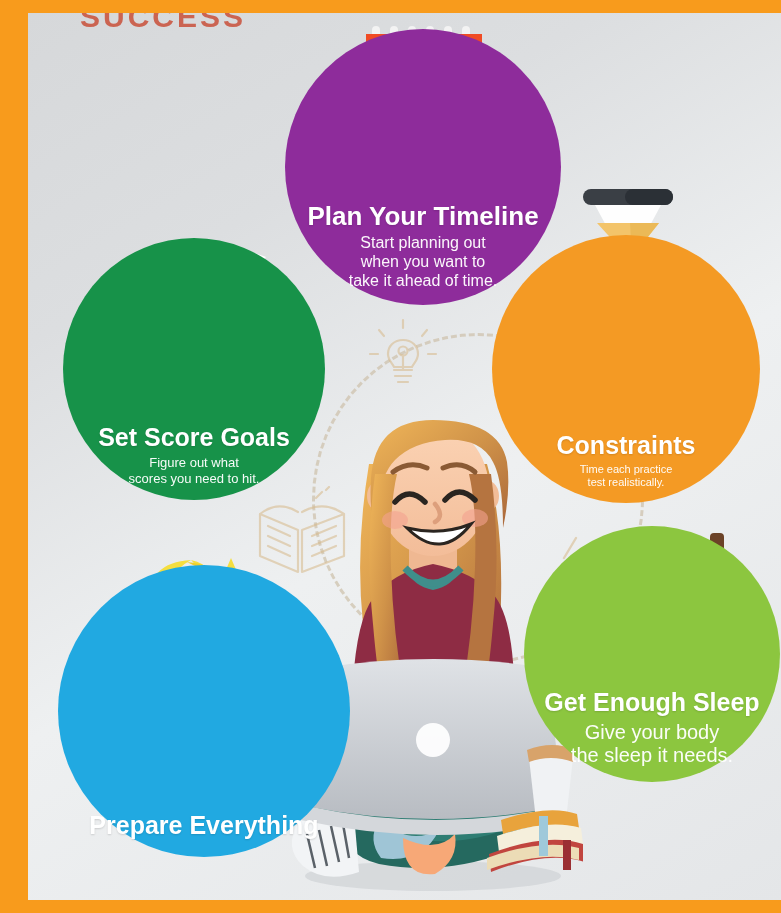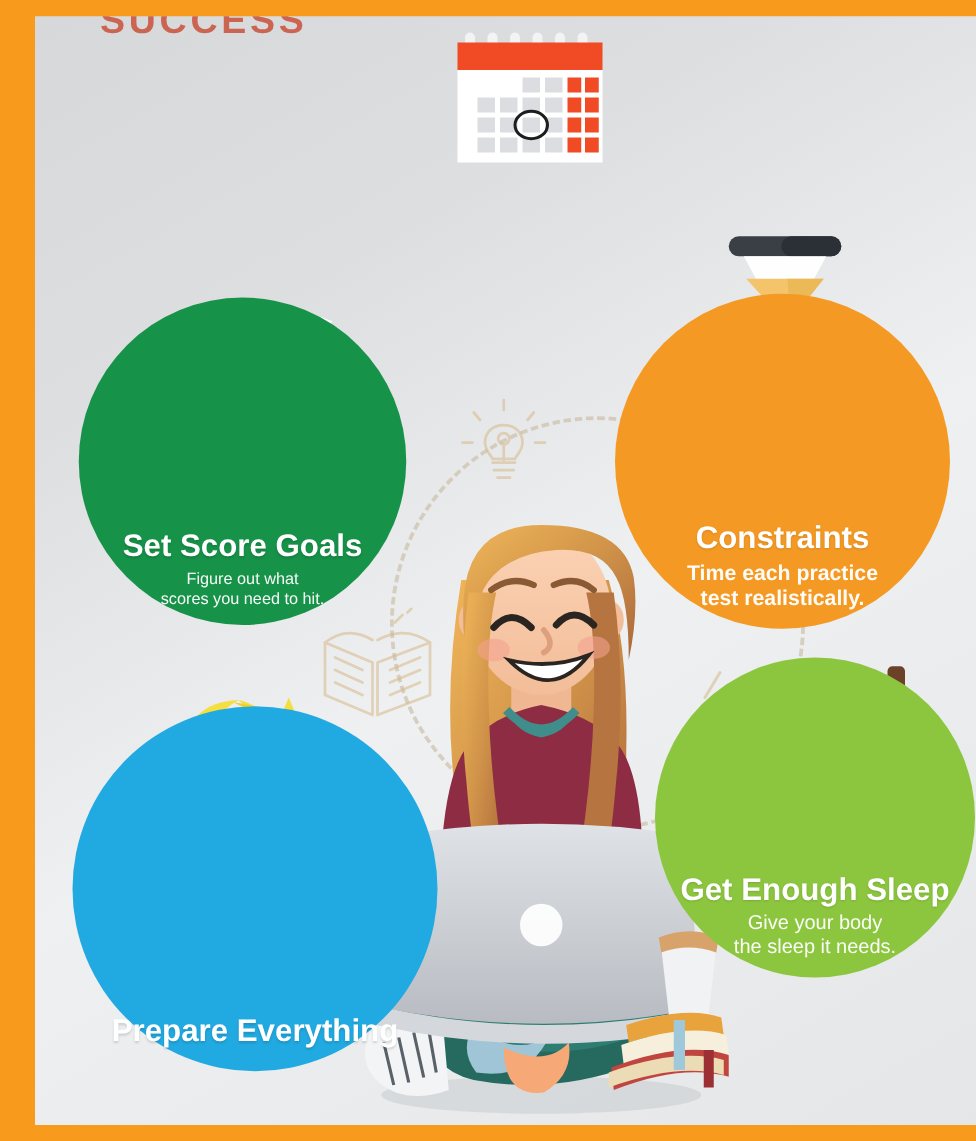--- a/index.html
+++ b/index.html
@@ -57,25 +57,25 @@
   #b-goals { left:35px;  top:225px; width:262px; height:262px; background:#179249; }
   #b-time  { left:464px; top:222px; width:268px; height:268px; background:#F49A24; }
   #b-night { left:30px;  top:552px; width:292px; height:292px; background:#21A9E1; }
   #b-sleep { left:496px; top:513px; width:256px; height:256px; background:#8CC63F; }
 
   #b-plan  .title { font-size:26px; }
   #b-plan  .desc  { font-size:16px; }
   #b-goals .title { font-size:25px; }
   #b-goals .desc  { font-size:13px; }
   #b-time  .title { font-size:25px; }
-  #b-time  .desc  { font-size:17px;font-weight:bold; }
+  #b-time  .desc  { font-size:11px; }
   #b-night .title { font-size:25px;text-align:center; }
   #b-night .desc  { font-size:16px; }
   #b-sleep .title { font-size:25px; }
-  #b-sleep .desc  { font-size:16px; }
+  #b-sleep .desc  { font-size:20px; }
 
   #b-plan  .desc, #b-time .desc, #b-goals .desc,
   #b-night .desc, #b-sleep .desc { color:rgba(255,255,255,.96); }
 
   
   .b-icon { position:absolute; }
 
   
   #girl { position:absolute; left:255px; top:355px; width:300px; height:532px; }
 </style>
@@ -224,20 +224,28 @@
         <rect x="92" y="60" width="11" height="12"></rect>
           <rect x="106" y="60" width="11" height="12"></rect>
         <rect x="92" y="76" width="11" height="12"></rect>
           <rect x="106" y="76" width="11" height="12"></rect>
         <rect x="92" y="92" width="11" height="12"></rect>
           <rect x="106" y="92" width="11" height="12"></rect>
       </g>
       <ellipse cx="63" cy="82" rx="13" ry="11" fill="none" stroke="#1d1d1d" stroke-width="2.4"></ellipse>
     </svg>
 
+    <div class="bubble" id="b-plan">
+      <div class="title">Plan Your Timeline</div>
+      <div class="desc">
+        <div>Start planning out</div>
+        <div>when you want to</div>
+        <div>take it ahead of time.</div>
+      </div>
+    </div>
 
     <svg class="b-icon" style="left:66px; top:228px;" width="176" height="160" viewBox="0 0 176 160">
       <ellipse cx="84" cy="82" rx="78" ry="70" fill="#2b3a55"></ellipse>
       <ellipse cx="84" cy="82" rx="61" ry="55" fill="#ffffff"></ellipse>
       <ellipse cx="84" cy="82" rx="44" ry="39" fill="#e8402c"></ellipse>
       <ellipse cx="84" cy="82" rx="25" ry="22" fill="#fff"></ellipse>
       <ellipse cx="84" cy="82" rx="24" ry="21" fill="#f5c321"></ellipse>
       <ellipse cx="84" cy="82" rx="8" ry="7" fill="#e8402c"></ellipse>
       <path d="M68 118 l30 -26 l20 16 z" fill="#c9ccd1" opacity=".75"></path>
       <g>

